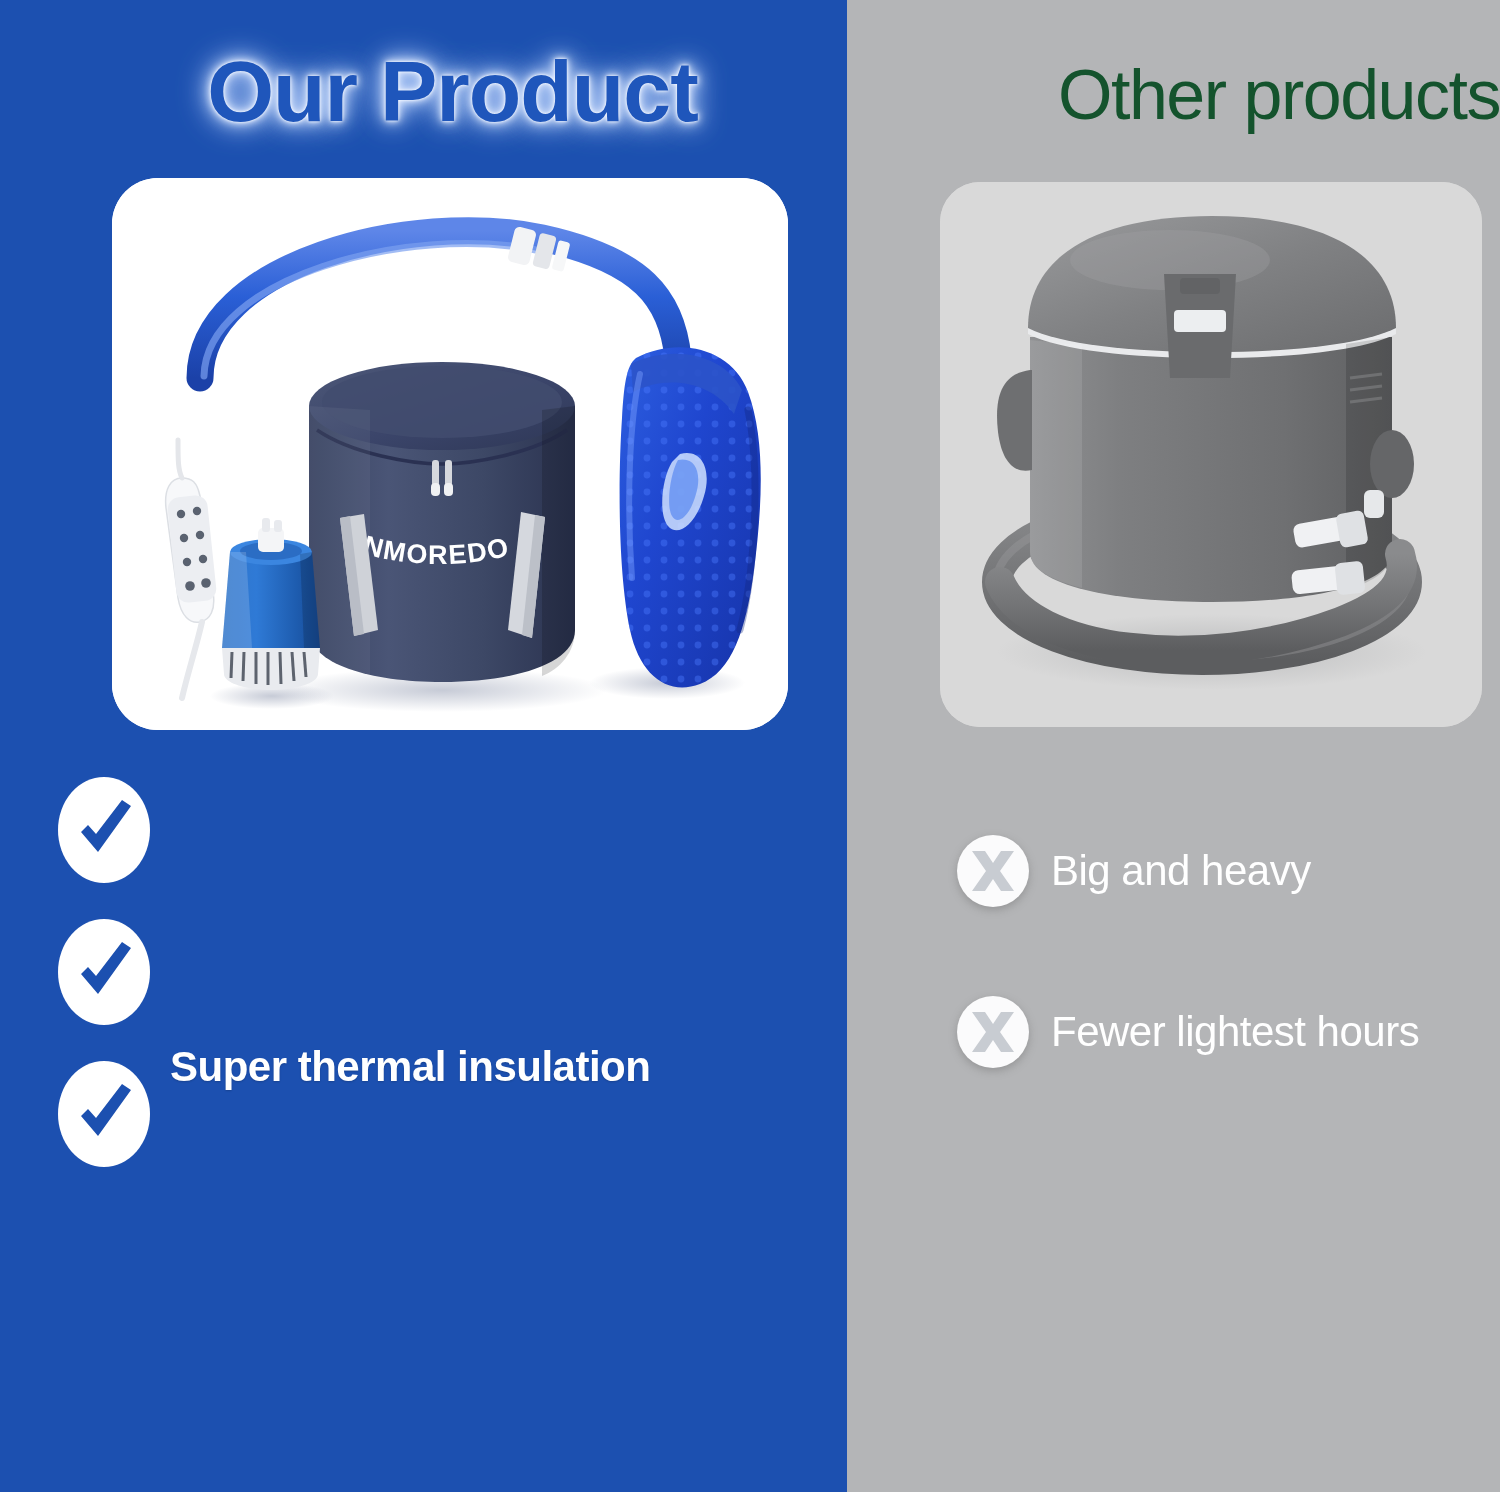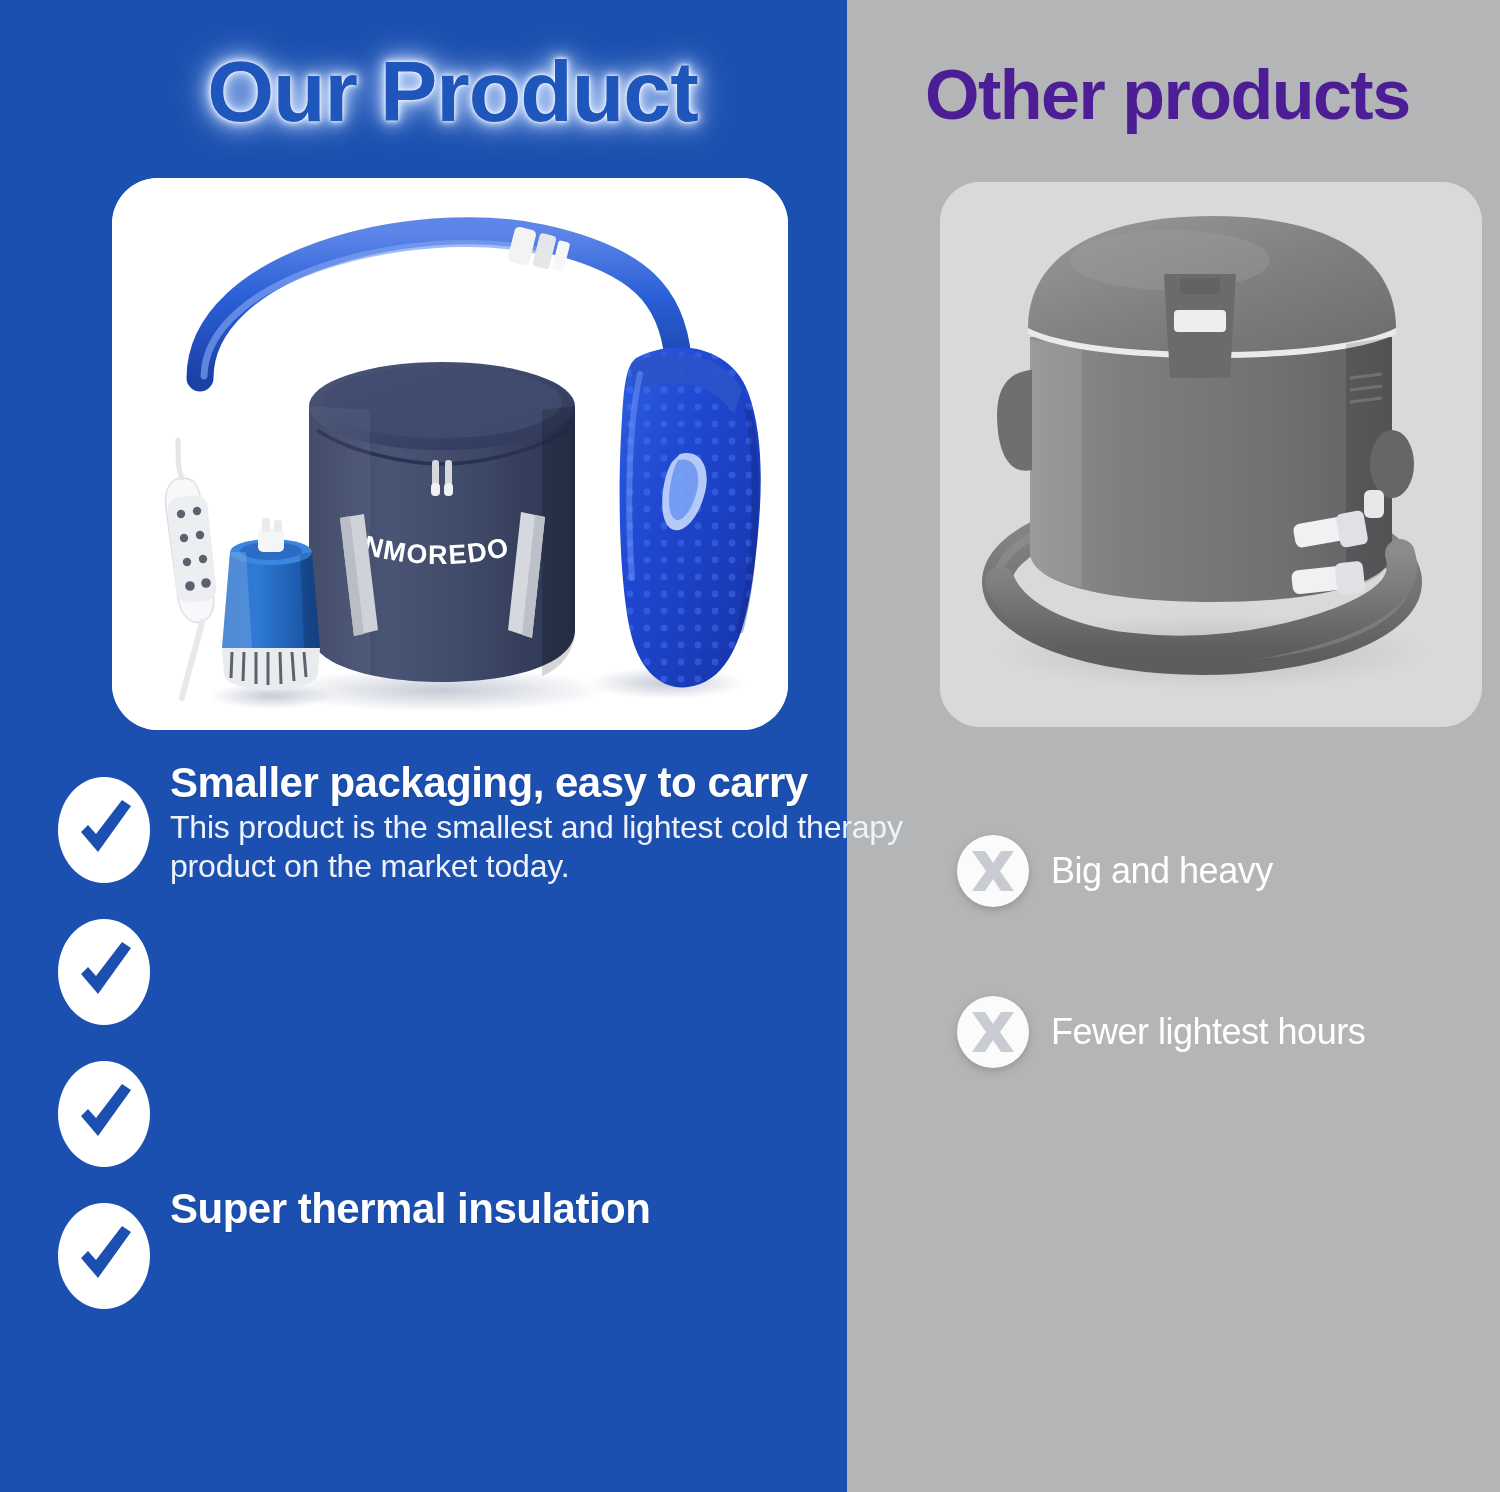--- a/index.html
+++ b/index.html
@@ -27,23 +27,23 @@
     text-align:center;
     font-size:86px; font-weight:bold; letter-spacing:-1px;
     color:#1f56bb;
     text-shadow:
        0 0 3px #ffffff, 0 0 7px #e8f0ff, 0 0 14px #cfe0ff,
        0 0 24px #bcd4ff, 0 0 34px #a9c8ff;
     white-space:nowrap;
   }
   .heading-others {
     position:absolute; left:925px; top:55px; width:575px;
-    text-align:left;
-    font-size:70px; font-weight:bold; letter-spacing:-1.5px;
-    color:#4c1d95;
+    text-align:right;
+    font-size:70px; font-weight:normal; letter-spacing:-1.5px;
+    color:#14532d;
     white-space:nowrap;
   }
 
   
   #card-ours {
     position:absolute; left:112px; top:178px; width:676px; height:552px;
     background:#ffffff; border-radius:46px; overflow:hidden;
   }
   #card-others {
     position:absolute; left:940px; top:182px; width:542px; height:545px;
@@ -79,21 +79,21 @@
   .con {
     position:relative; display:flex; align-items:center;
     padding-left:50px; height:161px;
   }
   .x-badge {
     flex:0 0 auto; width:76px; height:76px; position:relative;
     margin-right:20px;
     filter:drop-shadow(0 3px 4px rgba(90,90,90,.35));
   }
   .con-label {
-    color:#ffffff; font-size:36px; font-weight:normal;
+    color:#ffffff; font-size:42px; font-weight:normal;
     letter-spacing:-0.5px; white-space:nowrap;
   }
 </style>
 </head>
 <body>
 
 <div id="panel-ours">
 
   <div class="heading-ours">Our Product</div>
 
@@ -235,32 +235,20 @@
                  C 554 328, 558 296, 566 282 Z" fill="#4a7ef0" opacity=".6"></path>
 
         <path d="M528 196 C 518 240, 514 320, 520 400" fill="none" stroke="#7aa0ff" stroke-width="6" opacity=".45" stroke-linecap="round"></path>
         <path d="M636 232 C 648 290, 644 390, 628 452" fill="none" stroke="#12267f" stroke-width="7" opacity=".35" stroke-linecap="round"></path>
       </g>
     </svg>
   </div>
 
   <div id="features">
 
-    <div class="feature">
-      <div class="check-badge">
-        <svg viewBox="0 0 96 112" width="96" height="112">
-          <ellipse cx="48" cy="56" rx="46" ry="53" fill="#ffffff"></ellipse>
-          <path d="M25 58 L42 78 L75 32 L66 26 L40 60 L32 51 Z" fill="#1C50B0"></path>
-        </svg>
-      </div>
-      <div class="feature-text">
-        <div class="feat-title">Smaller packaging, easy to carry</div>
-        <div class="feat-sub">This product is the smallest and lightest cold therapy product on the market today.</div>
-      </div>
-    </div>
 
     <div class="feature">
       <div class="check-badge">
         <svg viewBox="0 0 96 112" width="96" height="112">
           <ellipse cx="48" cy="56" rx="46" ry="53" fill="#ffffff"></ellipse>
           <path d="M25 58 L42 78 L75 32 L66 26 L40 60 L32 51 Z" fill="#1C50B0"></path>
         </svg>
       </div>
     </div>
 

